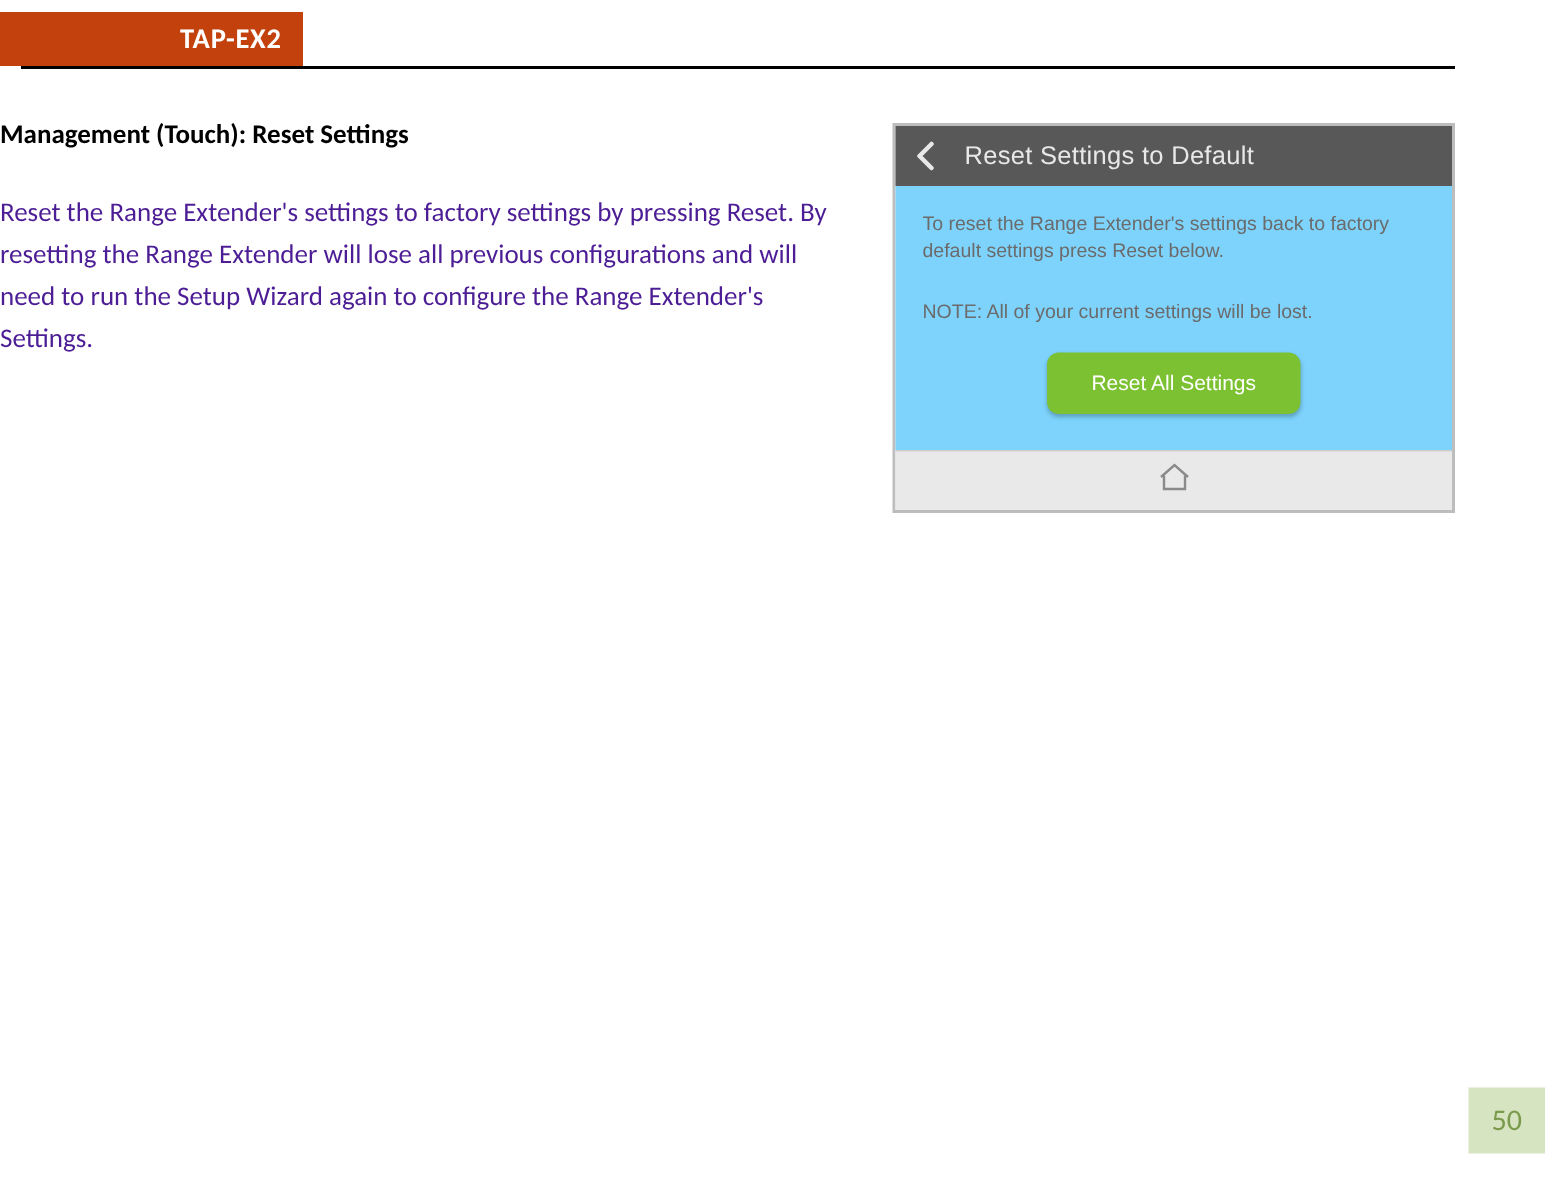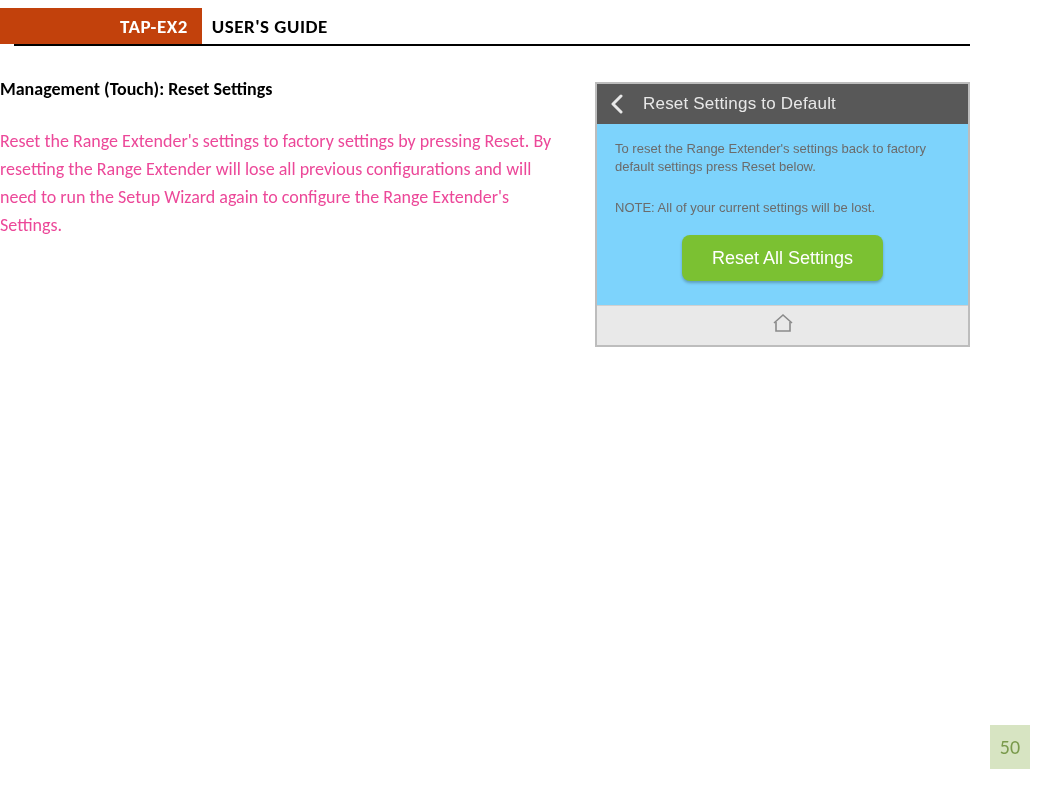--- a/index.html
+++ b/index.html
@@ -43,21 +43,21 @@
     .left-col { flex: 1; }
     .section-title {
       font-weight: 700;
       font-size: 18px;
       margin-bottom: 28px;
       color: #000;
     }
     .body-text {
       font-size: 18px;
       line-height: 1.55;
-      color: #ec4899;
+      color: #4c1d95;
       max-width: 620px;
     }
     .screenshot {
       width: 375px;
       border: 2px solid #bdbdbd;
       margin-top: 4px;
       background: #fff;
     }
     .ss-titlebar {
       background: #585858;
@@ -86,57 +86,56 @@
       font-size: 13px;
       line-height: 1.35;
       font-weight: 300;
     }
     .ss-note { margin-top: 24px; }
     .ss-button-row { text-align: center; margin-top: 18px; }
     .ss-button {
       display: inline-block;
       background: #7bc132;
       color: #fff;
-      font-size: 18px;
+      font-size: 14px;
       font-weight: 400;
       padding: 11px 30px;
       border-radius: 8px;
       box-shadow: 0 2px 3px rgba(0,0,0,0.25);
       font-family: "Helvetica Neue", Arial, sans-serif;
     }
     .ss-footer {
       background: #e9e9e9;
       border-top: 1px solid #d0d0d0;
       height: 40px;
       display: flex;
       align-items: center;
       justify-content: center;
     }
     .ss-footer svg { stroke: #8a8a8a; fill: none; }
     .page-number-box {
       position: absolute;
       right: 12px;
       bottom: 22px;
-      width: 40px;
+      width: 51px;
       height: 44px;
       background: #d7e4c2;
       color: #7a9a4c;
       font-size: 20px;
       display: flex;
       align-items: center;
       justify-content: center;
       font-family: Calibri, Arial, sans-serif;
     }
   </style>
 </head>
 <body>
 
 <div class="header-row">
   <div class="header-badge">TAP-EX2</div>
-  <div class="header-title">USER'S GUIDE</div>
 </div>
 <div class="header-underline"></div>
 
 <div class="content">
   <div class="left-col">
     <div class="section-title">Management (Touch): Reset Settings</div>
     <div class="body-text">Reset the Range Extender's settings to factory settings by pressing Reset.  By resetting the Range Extender will lose all previous configurations and will need to run the Setup Wizard again to configure the Range Extender's Settings.</div>
   </div>
 
   <div class="screenshot">

